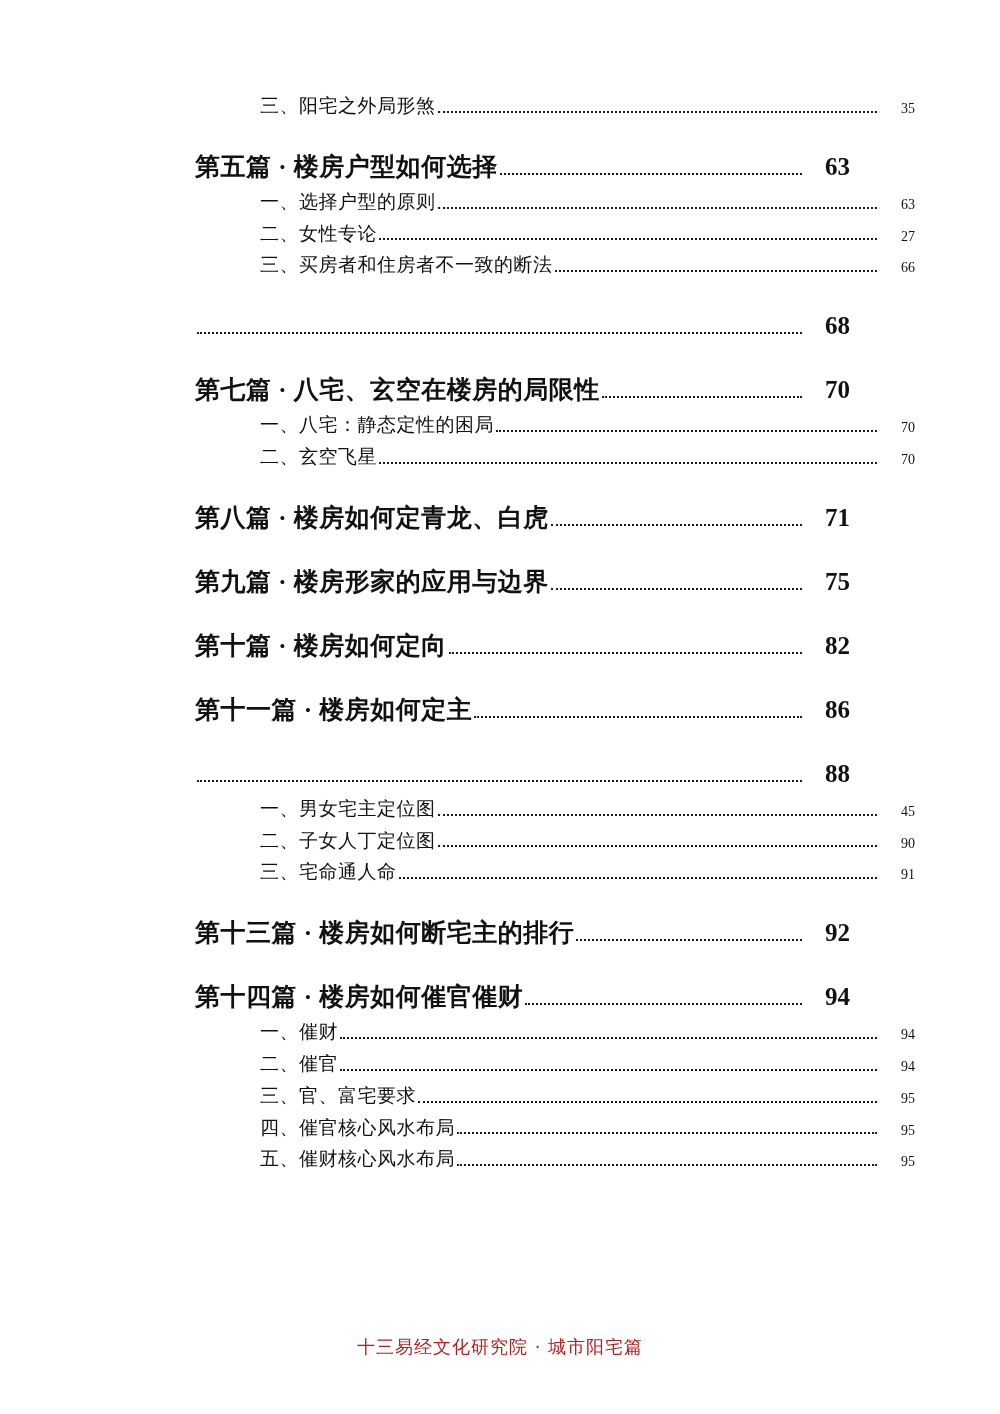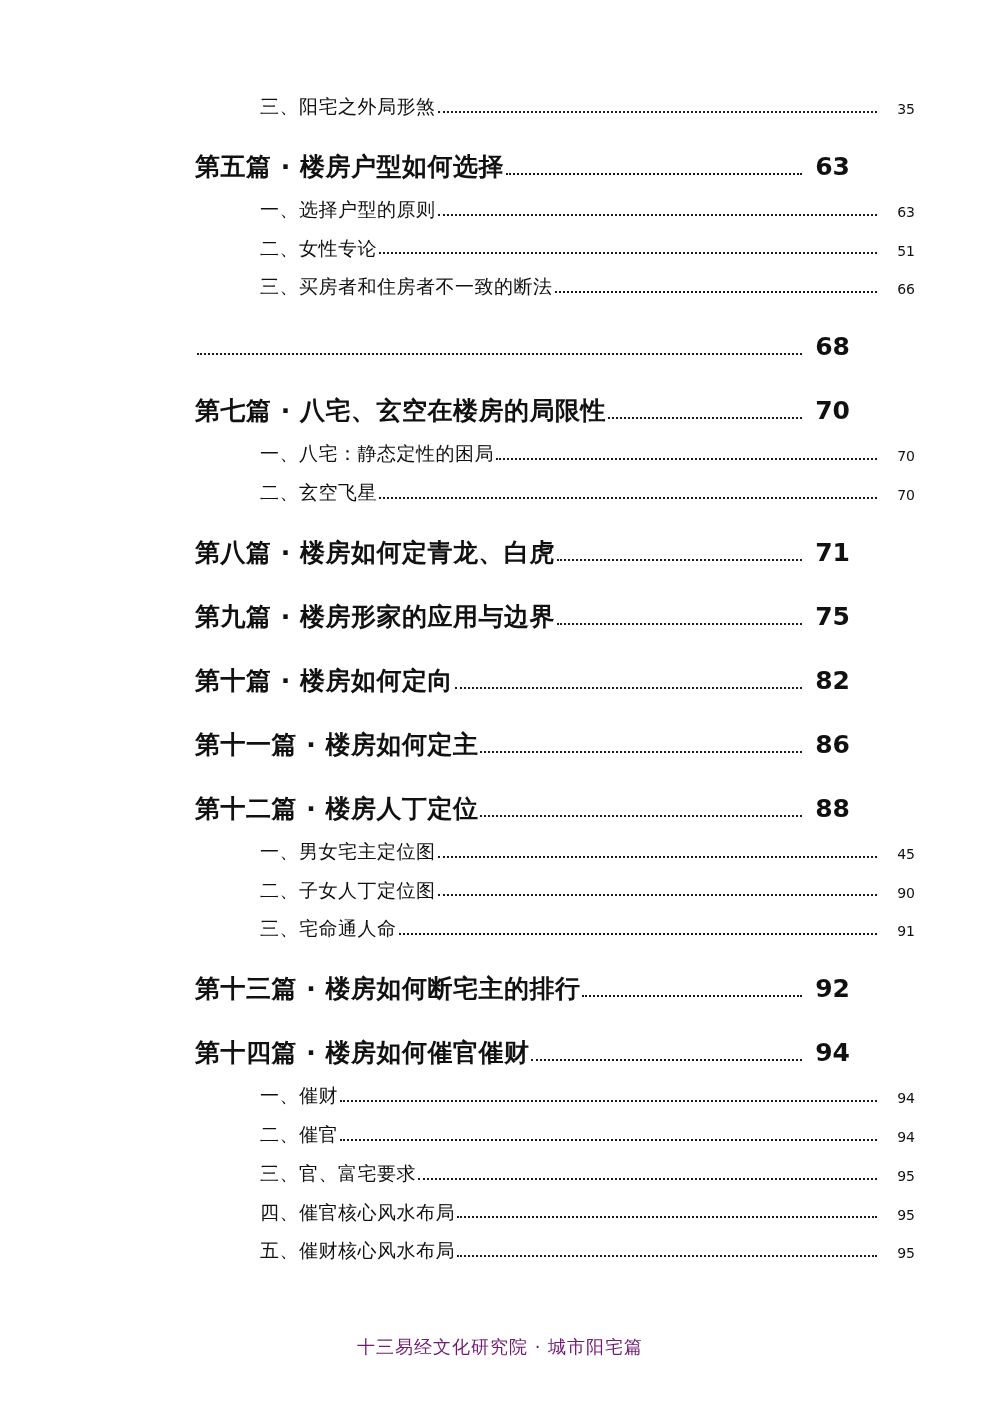--- a/index.html
+++ b/index.html
@@ -17,20 +17,21 @@
   }
   .page {
     position: relative;
     width: 1000px;
     height: 1414px;
     box-sizing: border-box;
     padding: 95px 150px 0 195px;
   }
   .toc {
     display: block;
+    font-family: Liberation Serif, serif;
   }
   .toc-entry {
     display: flex;
     align-items: flex-end;
     width: 100%;
     white-space: nowrap;
   }
   .toc-entry .label {
     flex: 0 0 auto;
     letter-spacing: 0.5px;
@@ -63,21 +64,21 @@
   }
   .lvl1 .dots {
     margin-bottom: 7px;
     border-bottom: 2px dotted #1a1a1a;
   }
 
   
   .lvl2 {
     font-size: 19px;
     line-height: 1.2;
-    margin-top: 16px;
+    margin-top: 9px;
     margin-bottom: 0px;
     padding-left: 65px;
   }
   .lvl2 .pageno {
     font-size: 14px;
     min-width: 36px;
   }
   .lvl2 .dots {
     margin-bottom: 5px;
     border-bottom: 2px dotted #1a1a1a;
@@ -86,21 +87,21 @@
     margin-top: 0;
   }
   .footer {
     position: absolute;
     left: 0;
     right: 0;
     bottom: 55px;
     text-align: center;
     font-size: 18px;
     letter-spacing: 1px;
-    color: #701a75;
+    color: #b91c1c;
   }
 </style>
 </head>
 <body>
 
 <div class="page">
   <div class="toc" id="toc-list">
       <div class="toc-entry lvl2 first-entry">
         <span class="label">三、阳宅之外局形煞</span>
         <span class="dots"></span>
@@ -112,21 +113,21 @@
         <span class="pageno">63</span>
       </div>
       <div class="toc-entry lvl2">
         <span class="label">一、选择户型的原则</span>
         <span class="dots"></span>
         <span class="pageno">63</span>
       </div>
       <div class="toc-entry lvl2">
         <span class="label">二、女性专论</span>
         <span class="dots"></span>
-        <span class="pageno">51</span>
+        <span class="pageno">27</span>
       </div>
       <div class="toc-entry lvl2">
         <span class="label">三、买房者和住房者不一致的断法</span>
         <span class="dots"></span>
         <span class="pageno">66</span>
       </div>
       <div class="toc-entry lvl1">
         <span class="dots"></span>
         <span class="pageno">68</span>
       </div>
@@ -159,21 +160,20 @@
         <span class="label">第十篇 · 楼房如何定向</span>
         <span class="dots"></span>
         <span class="pageno">82</span>
       </div>
       <div class="toc-entry lvl1">
         <span class="label">第十一篇 · 楼房如何定主</span>
         <span class="dots"></span>
         <span class="pageno">86</span>
       </div>
       <div class="toc-entry lvl1">
-        <span class="label">第十二篇 · 楼房人丁定位</span>
         <span class="dots"></span>
         <span class="pageno">88</span>
       </div>
       <div class="toc-entry lvl2">
         <span class="label">一、男女宅主定位图</span>
         <span class="dots"></span>
         <span class="pageno">45</span>
       </div>
       <div class="toc-entry lvl2">
         <span class="label">二、子女人丁定位图</span>

